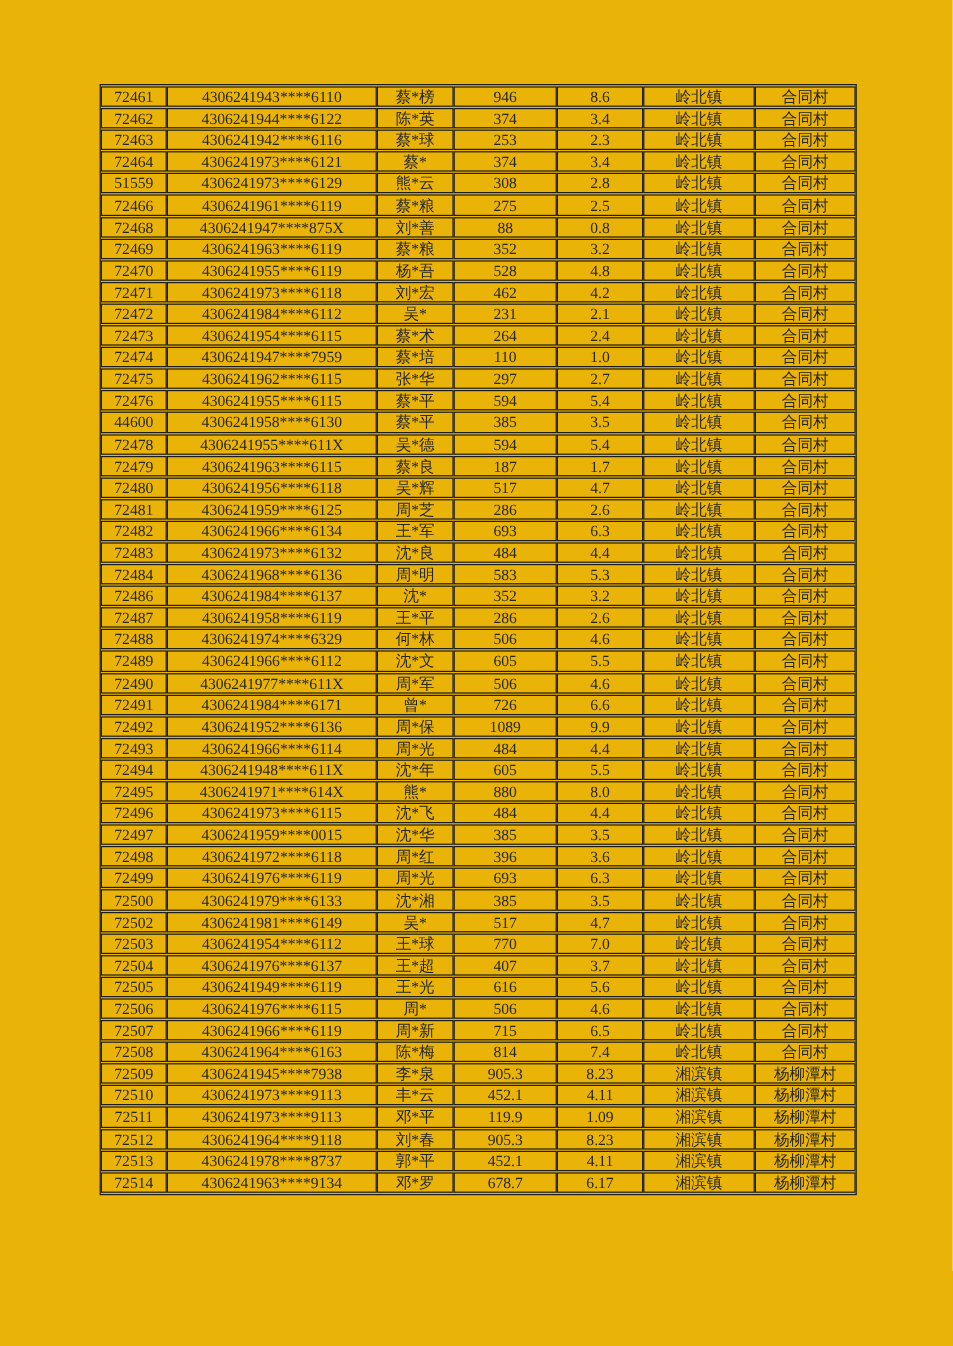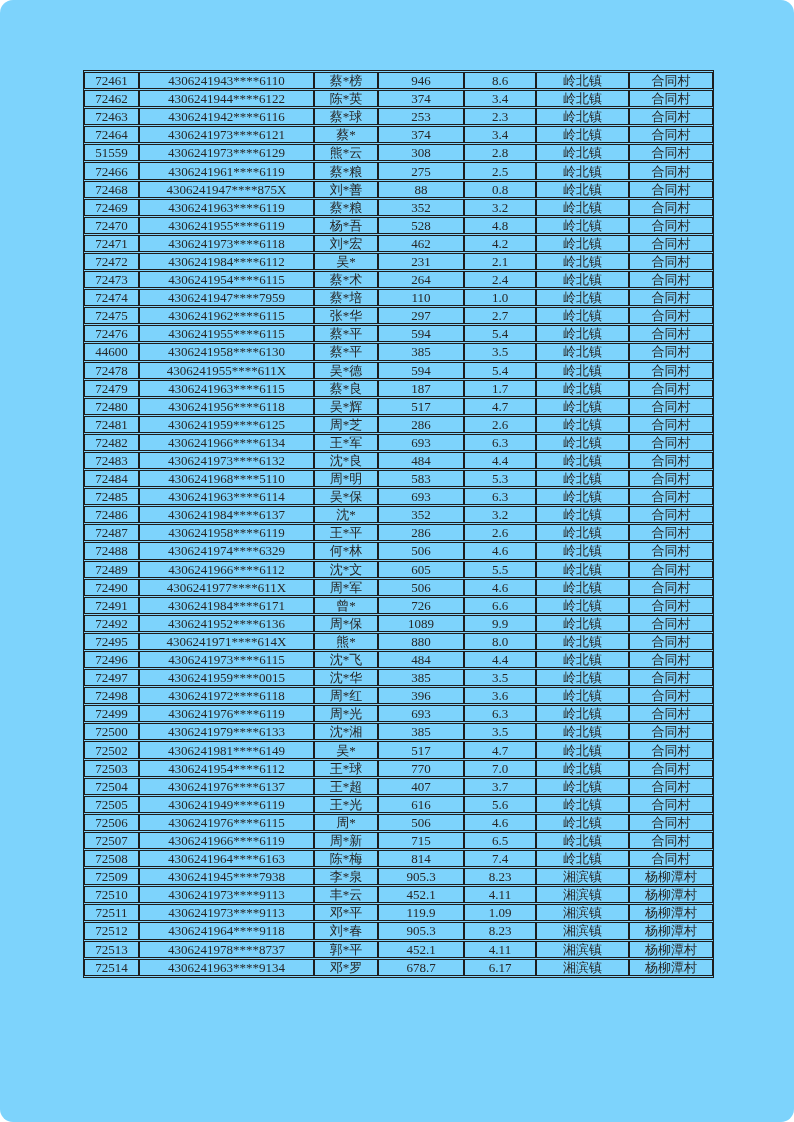--- a/index.html
+++ b/index.html
@@ -9,22 +9,21 @@
   }
   body {
     width: 794px;
     height: 1122px;
     position: relative;
     font-family: "Liberation Serif", "DejaVu Serif", serif;
   }
   .page {
     position: absolute;
     inset: 0;
-    background: #7dd3fc;
-    border-radius: 13px;
+    background: #eab308;
   }
   table.records {
     position: absolute;
     left: 83px;
     top: 70px;
     width: 629px;
     border-collapse: separate;
     border-spacing: 0 1px;
     table-layout: fixed;
     border: 1px solid #1d1d1d;
@@ -258,33 +257,24 @@
           <td>72483</td>
           <td>4306241973****6132</td>
           <td>沈*良</td>
           <td>484</td>
           <td>4.4</td>
           <td>岭北镇</td>
           <td>合同村</td>
         </tr>
         <tr>
           <td>72484</td>
-          <td>4306241968****5110</td>
+          <td>4306241968****6136</td>
           <td>周*明</td>
           <td>583</td>
           <td>5.3</td>
-          <td>岭北镇</td>
-          <td>合同村</td>
-        </tr>
-        <tr>
-          <td>72485</td>
-          <td>4306241963****6114</td>
-          <td>吴*保</td>
-          <td>693</td>
-          <td>6.3</td>
           <td>岭北镇</td>
           <td>合同村</td>
         </tr>
         <tr>
           <td>72486</td>
           <td>4306241984****6137</td>
           <td>沈*</td>
           <td>352</td>
           <td>3.2</td>
           <td>岭北镇</td>
@@ -334,20 +324,38 @@
           <td>6.6</td>
           <td>岭北镇</td>
           <td>合同村</td>
         </tr>
         <tr>
           <td>72492</td>
           <td>4306241952****6136</td>
           <td>周*保</td>
           <td>1089</td>
           <td>9.9</td>
+          <td>岭北镇</td>
+          <td>合同村</td>
+        </tr>
+        <tr>
+          <td>72493</td>
+          <td>4306241966****6114</td>
+          <td>周*光</td>
+          <td>484</td>
+          <td>4.4</td>
+          <td>岭北镇</td>
+          <td>合同村</td>
+        </tr>
+        <tr>
+          <td>72494</td>
+          <td>4306241948****611X</td>
+          <td>沈*年</td>
+          <td>605</td>
+          <td>5.5</td>
           <td>岭北镇</td>
           <td>合同村</td>
         </tr>
         <tr>
           <td>72495</td>
           <td>4306241971****614X</td>
           <td>熊*</td>
           <td>880</td>
           <td>8.0</td>
           <td>岭北镇</td>

